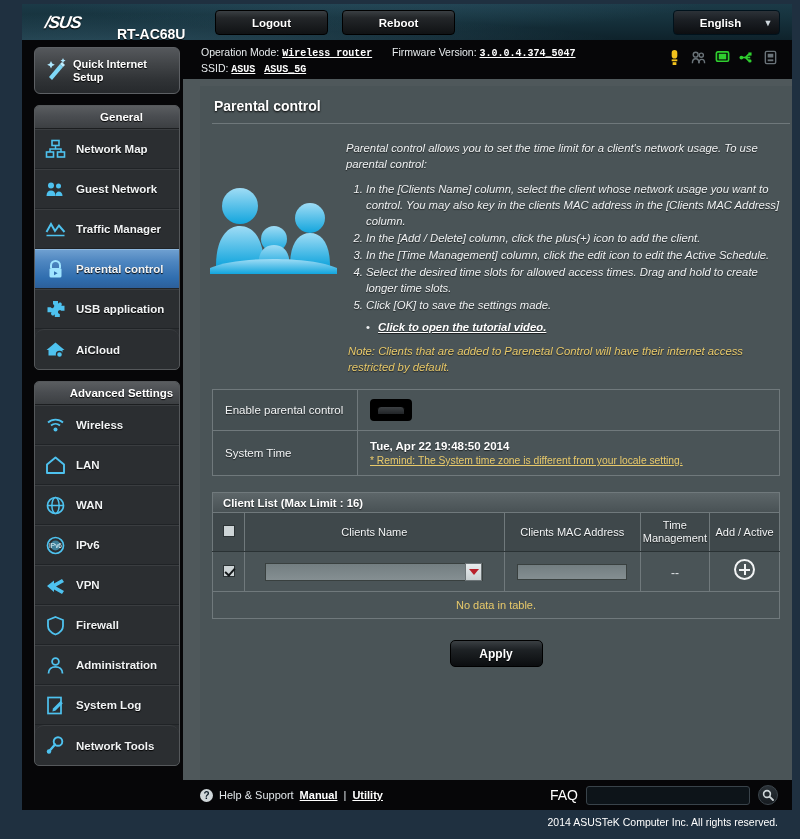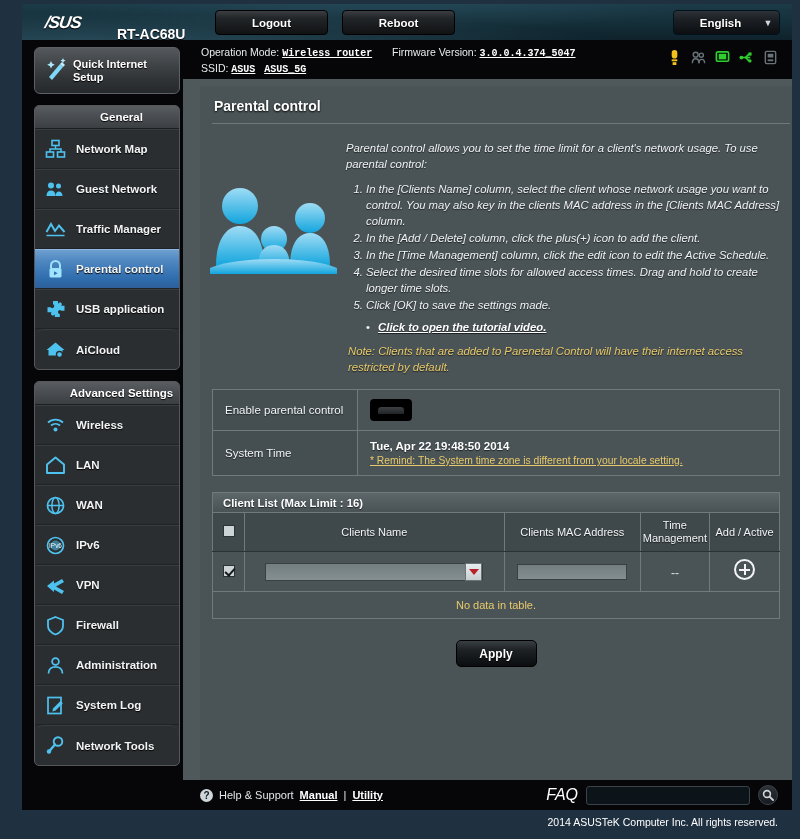--- a/index.html
+++ b/index.html
@@ -506,21 +506,21 @@
     font-size: 11px;
     text-align: center;
     padding: 7px 0;
   }
 
   #apply-wrap {
     text-align: center;
     margin-top: 21px;
   }
   #btn-apply {
-    width: 81px; height: 27px;
+    width: 93px; height: 27px;
     background: linear-gradient(180deg,#3a3f43 0%, #1e2225 35%, #0b0d0f 100%);
     border: 1px solid #000;
     border-radius: 5px;
     color: #ffffff;
     font-size: 12px;
     font-weight: bold;
     cursor: pointer;
     text-shadow: 0 1px 1px #000;
   }
 
@@ -561,21 +561,21 @@
     text-decoration: underline;
     cursor: pointer;
   }
   #faq-group {
     margin-left: auto;
     margin-right: 14px;
     display: flex;
     align-items: center;
     gap: 8px;
   }
-  #faq-group .faq-lbl { color: #ffffff; font-size: 16px; font-style: italic; }
+  #faq-group .faq-lbl { color: #ffffff; font-size: 14px; }
   #faq-input {
     width: 164px; height: 19px;
     background: #0d1419;
     border: 1px solid #39434a;
     border-radius: 3px;
     color: #cfd6d9;
     font-size: 11px;
     padding: 0 5px;
     font-family: "Liberation Sans", sans-serif;
     outline: none;

